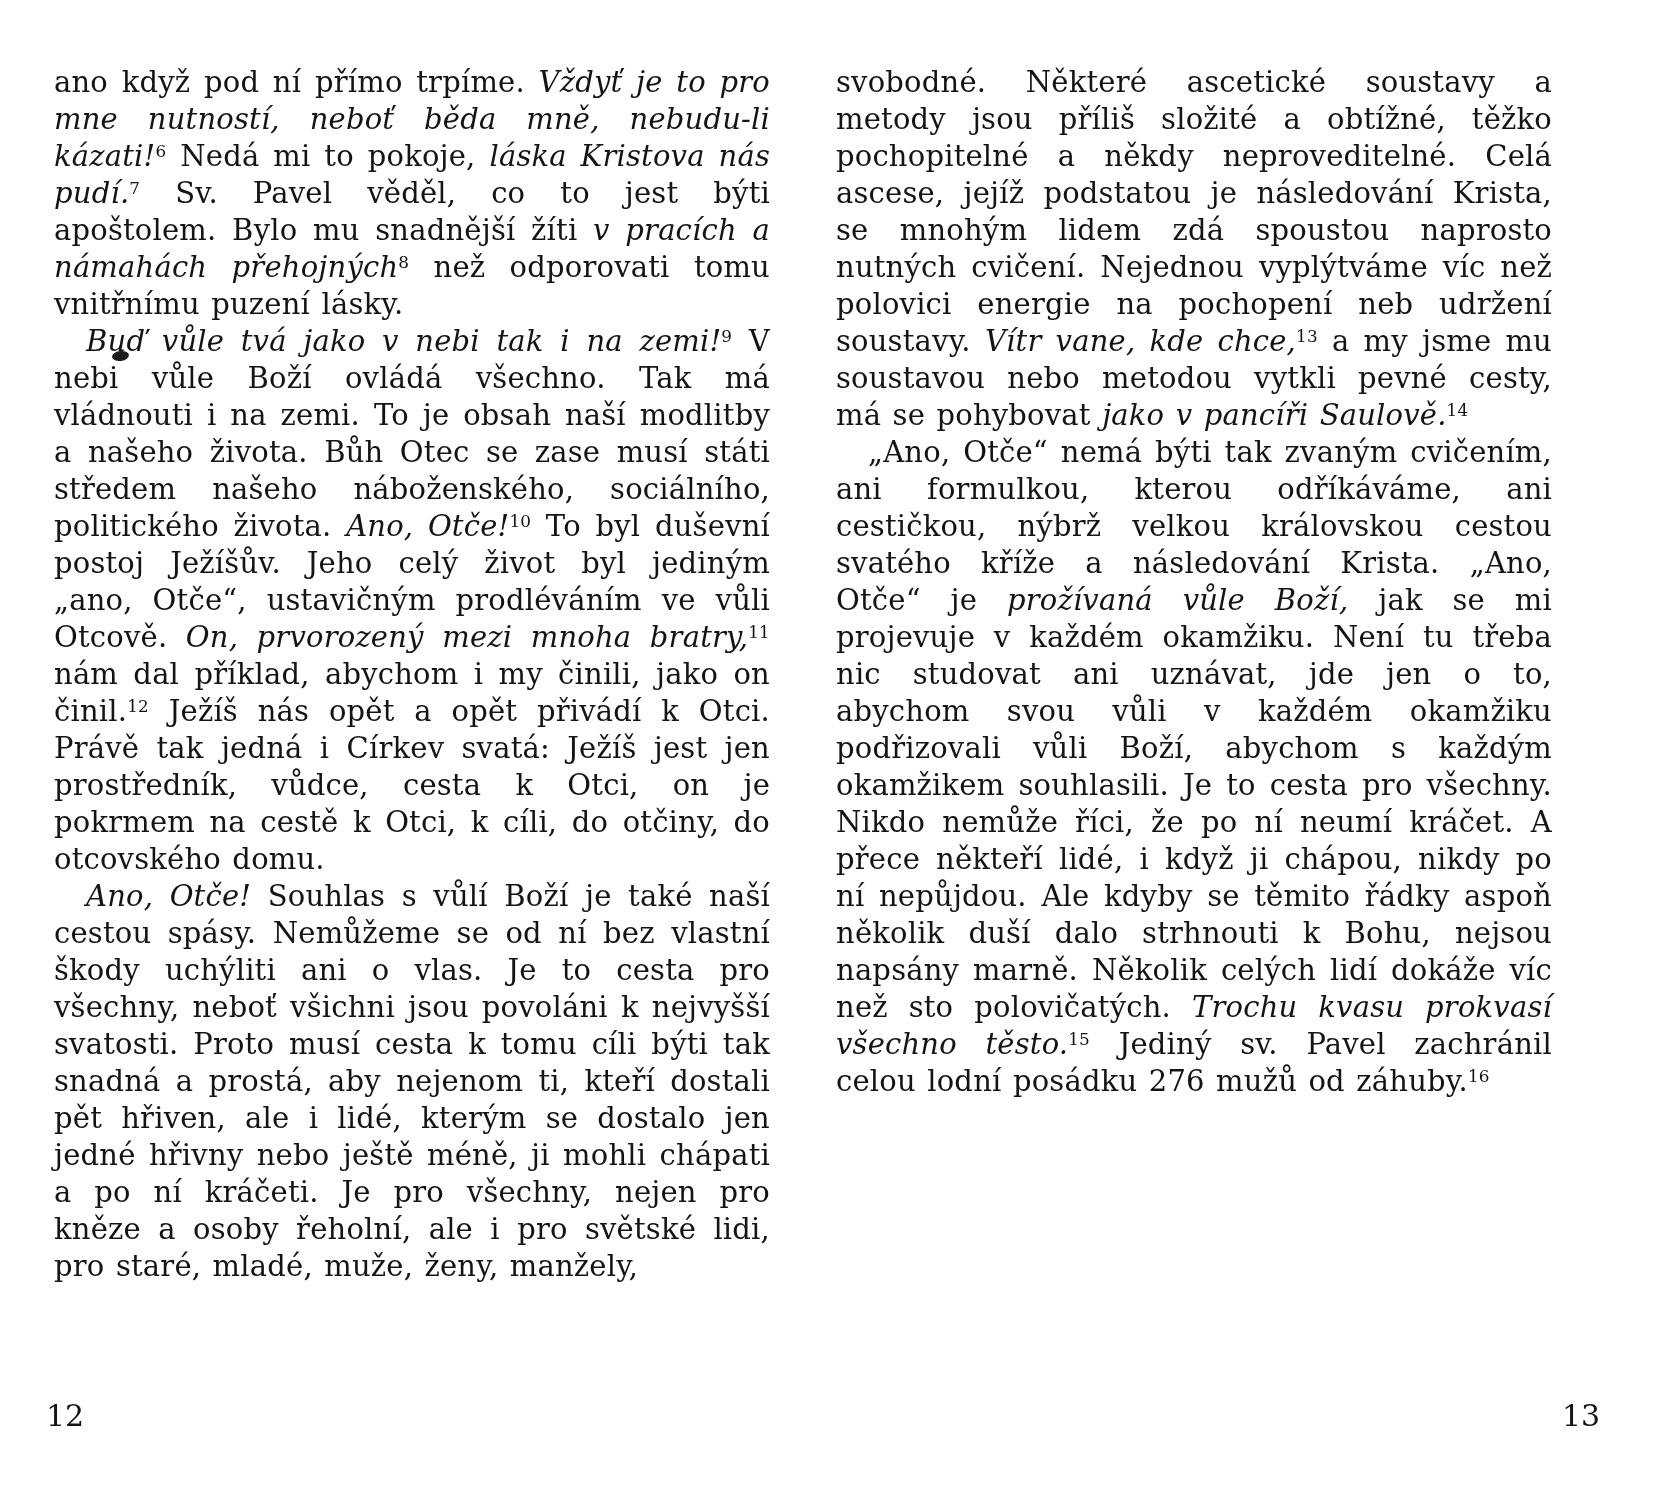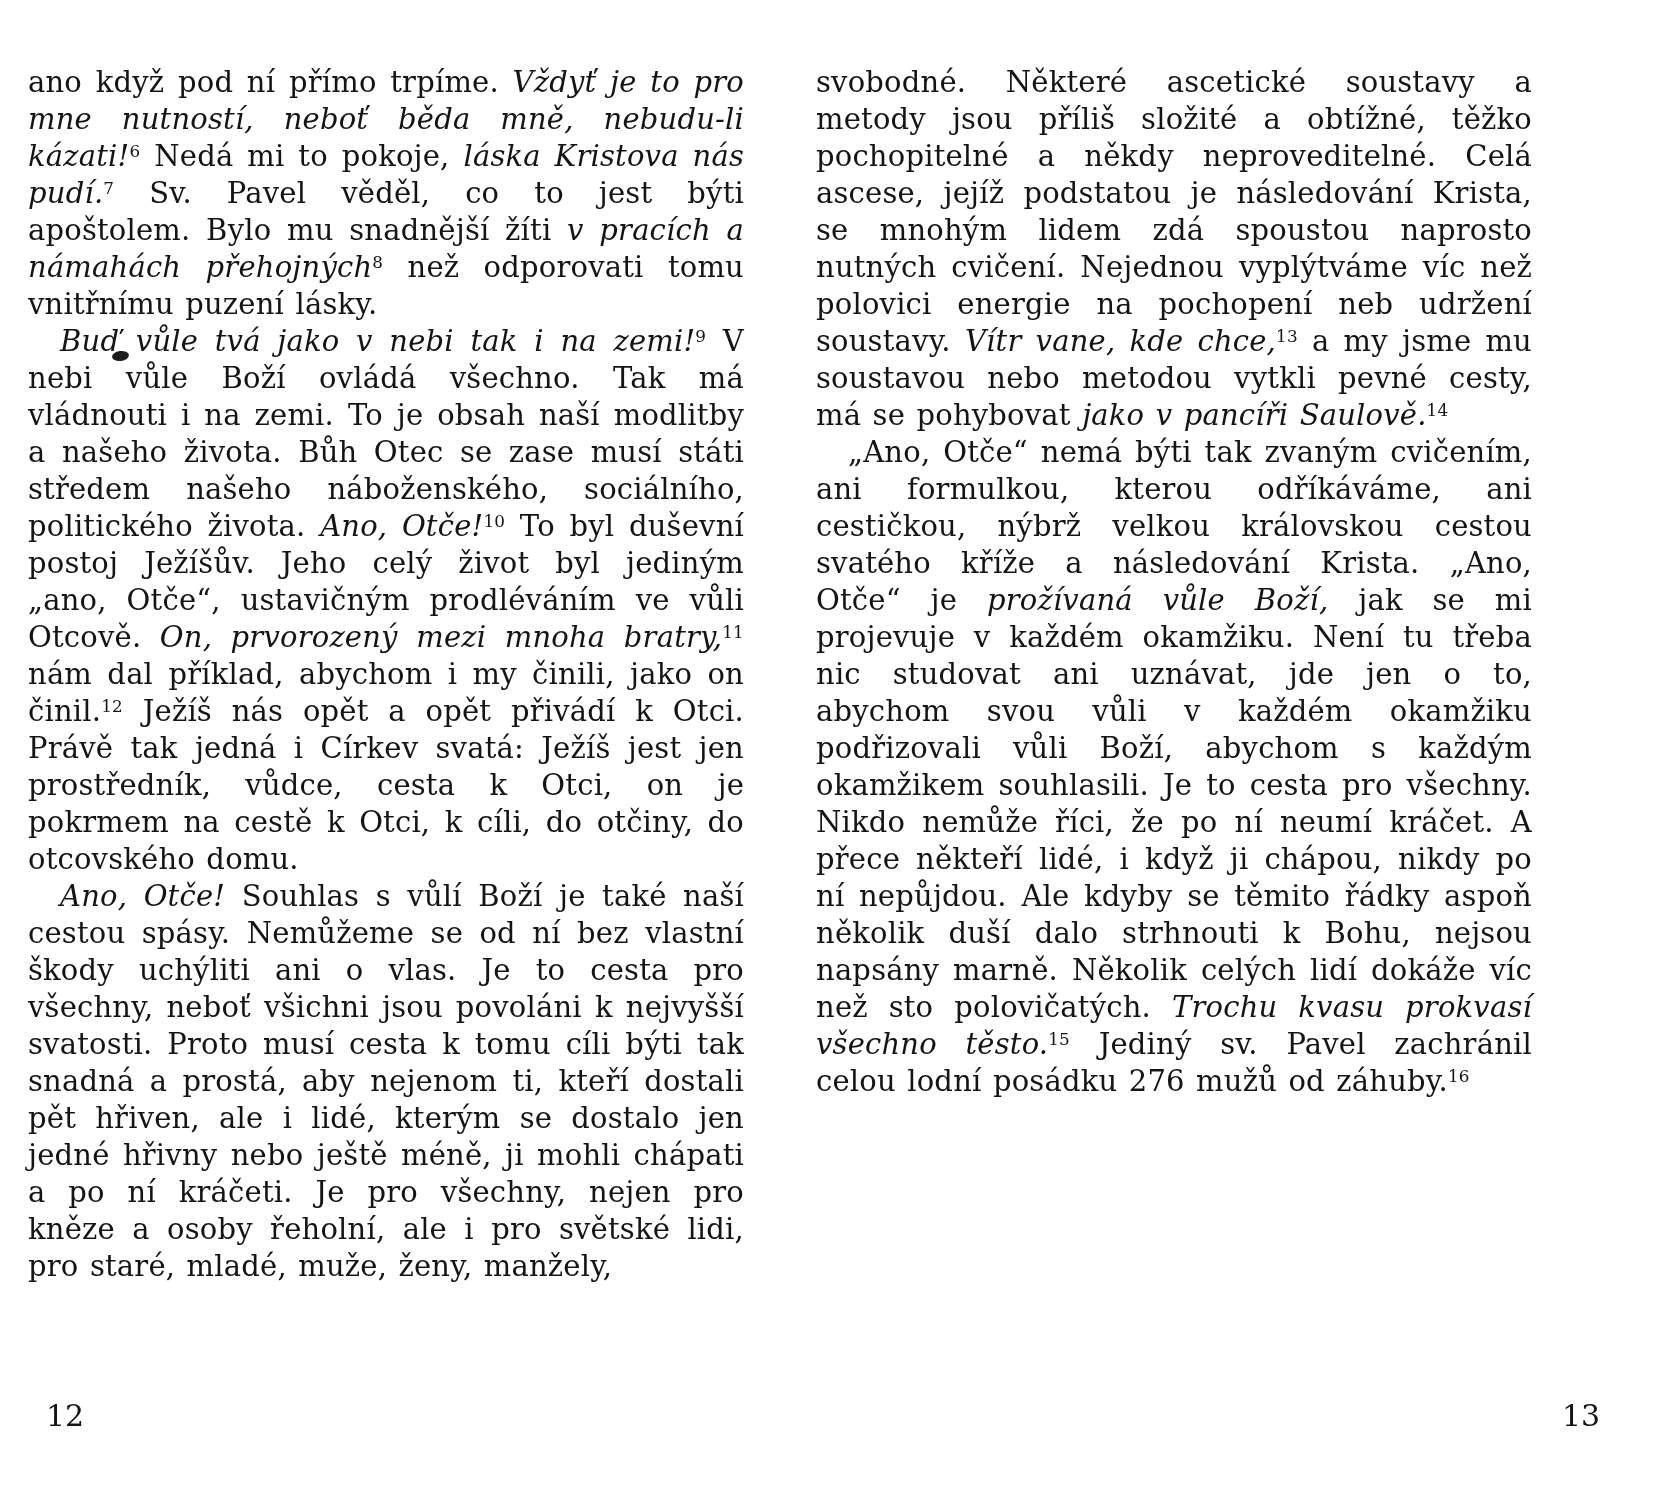--- a/index.html
+++ b/index.html
@@ -23,22 +23,22 @@
   .text-col {
     position: absolute;
     top: 64px;
     width: 716px;
     font-size: 29px;
     line-height: 37px;
     text-align: justify;
     letter-spacing: 0.2px;
     word-spacing: 2px;
   }
-  .text-col.left  { left: 28px; }
-  .text-col.right { left: 816px; }
+  .text-col.left  { left: 54px; }
+  .text-col.right { left: 836px; }
   p.para {
     margin: 0;
     padding: 0;
   }
   p.para.indent {
     text-indent: 32px;
   }
   .it { font-style: italic; }
   .sup {
     font-size: 0.58em;

